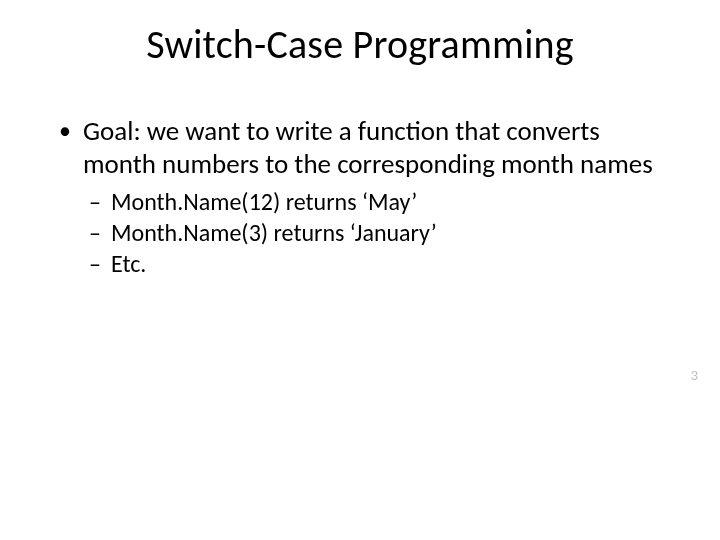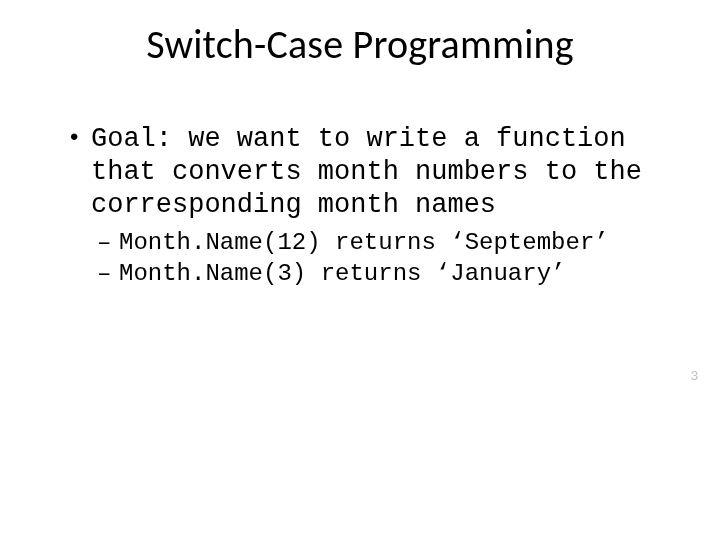--- a/index.html
+++ b/index.html
@@ -31,23 +31,22 @@
   .body {
     position: absolute;
     top: 115px;
     left: 55px;
     right: 55px;
     font-size: 27px;
     line-height: 1.22;
   }
   ul.level1 {
     list-style: none;
-    margin: 8px;
+    margin: 0;
     padding: 0;
-    font-family: Liberation Mono, monospace;
   }
   ul.level1 > li {
     position: relative;
     padding-left: 28px;
     margin-bottom: 6px;
   }
   ul.level1 > li::before {
     content: "•";
     position: absolute;
     left: 4px;
@@ -86,22 +85,23 @@
 
 <div class="slide">
 
   <div class="title">Switch-Case Programming</div>
 
   <div class="body">
     <ul class="level1">
       <li>
         <span>Goal: we want to write a function that converts month numbers to the corresponding month names</span>
         <ul class="level2">
-          <li>Month.Name(12) returns ‘September’</li>
+          <li>Month.Name(12) returns ‘May’</li>
           <li>Month.Name(3) returns ‘January’</li>
+          <li>Etc.</li>
         </ul>
       </li>
     </ul>
   </div>
 
   <div class="pagenum">3</div>
 
 </div>
 
 </body></html>

